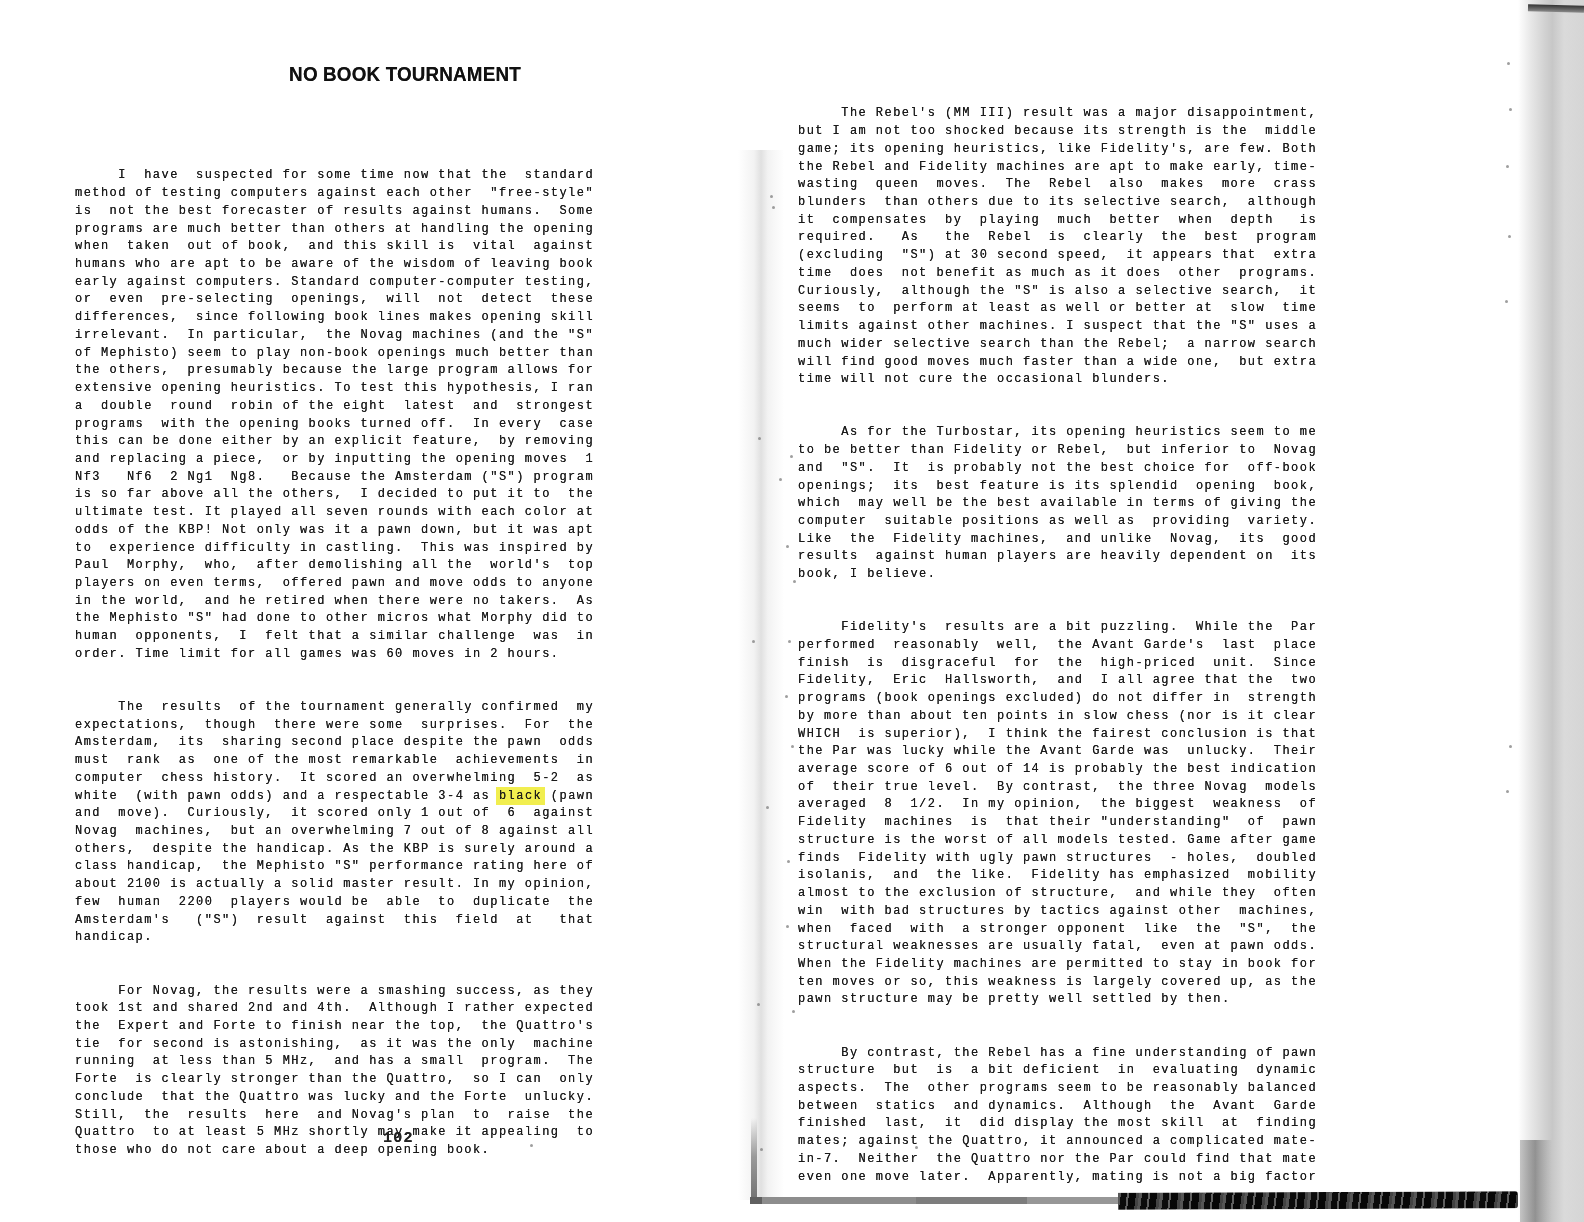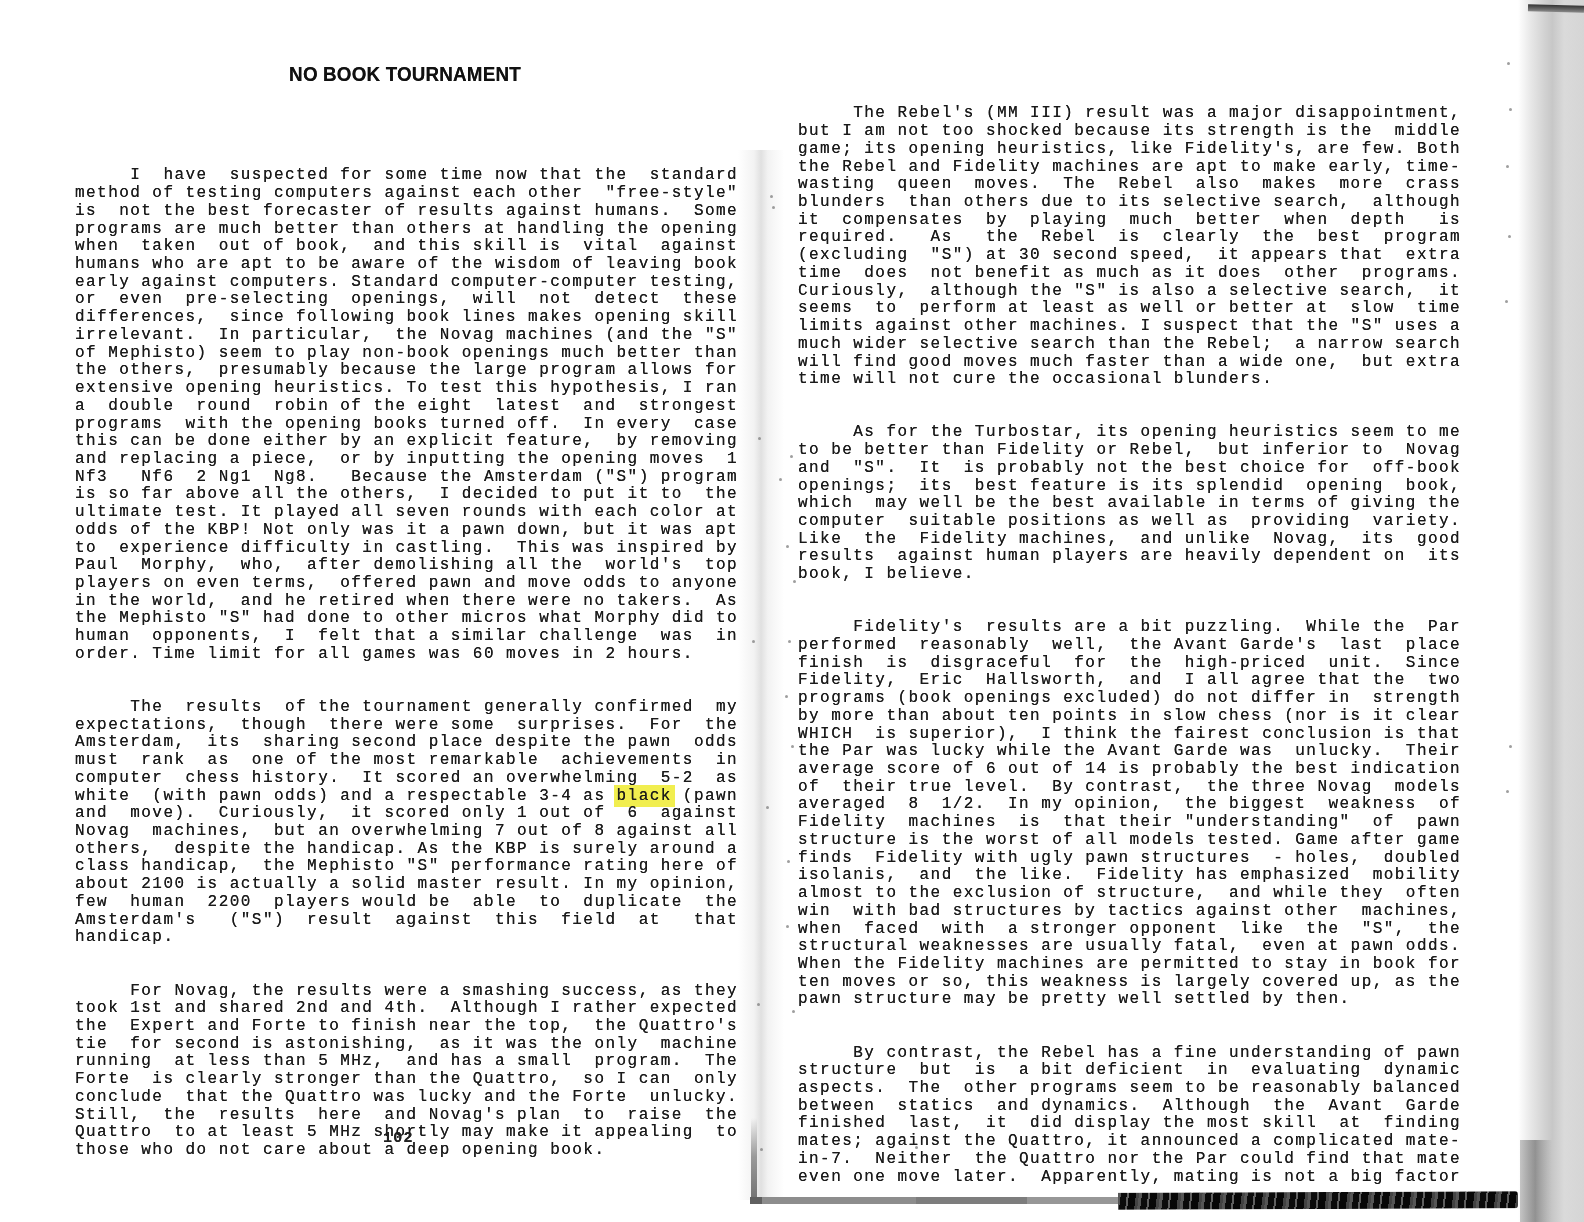--- a/index.html
+++ b/index.html
@@ -8,21 +8,21 @@
     width:1584px; height:1222px;
     background:#ffffff;
     overflow:hidden;
     font-family:"Liberation Mono","DejaVu Sans Mono",monospace;
   }
   
   .text-block {
     position:absolute;
     white-space:pre;
     font-family:"Liberation Mono","DejaVu Sans Mono",monospace;
-    font-size:16px;
+    font-size:12px;
     letter-spacing:1.45px;
     line-height:17.72px;
     color:#1a1a1a;
     text-shadow:0 0 0.5px rgba(15,15,15,0.85);
   }
   .para { white-space:pre; }
   mark {
     background:var(--hl,#f1ee4f);
     color:inherit;
     padding:2px 3px;

